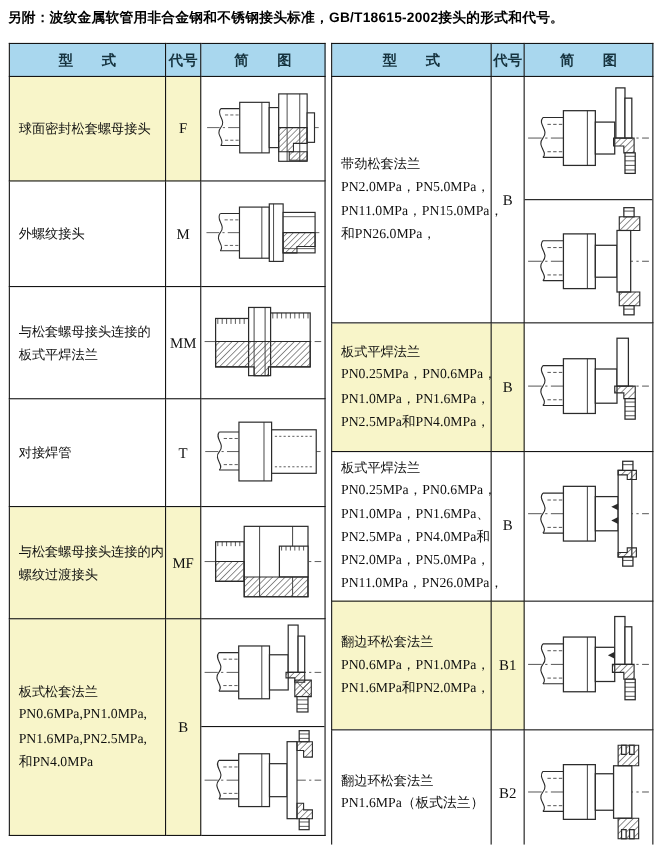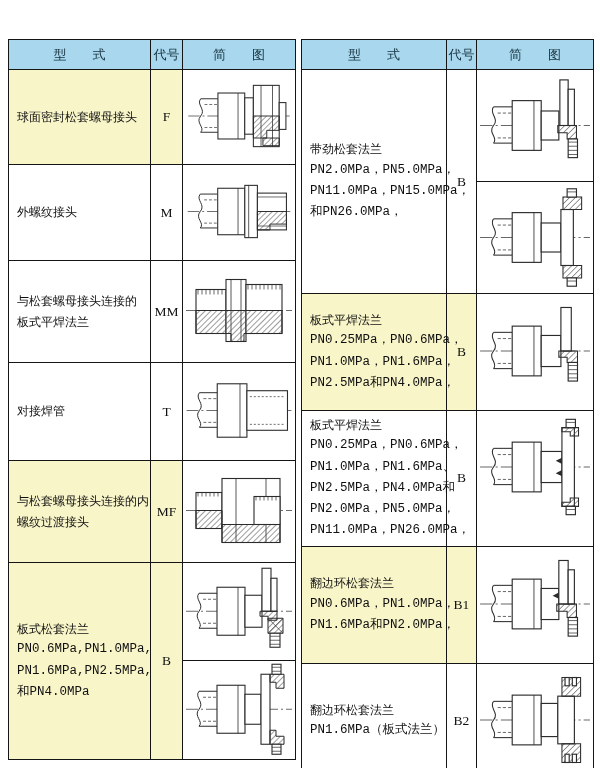--- a/index.html
+++ b/index.html
@@ -3,37 +3,38 @@
 <meta charset="utf-8">
 <style>
   *{box-sizing:border-box;margin:0;padding:0}
   html,body{background:#fff}
   body{width:600px;height:768px;font-family:"Liberation Sans",sans-serif}
   .page{position:relative;width:600px;height:768px;background:var(--pagebg,#fff);overflow:hidden}
   .note{position:absolute;left:7px;top:8px;font-size:12.5px;font-weight:700;color:#000;white-space:nowrap;letter-spacing:.2px}
   #tables{position:absolute;left:8px;top:39px;display:flex;gap:5px;align-items:flex-start}
   table.tbl{border-collapse:collapse;table-layout:fixed}
   .tbl th,.tbl td{border:1.6px solid var(--brd,#111)}
-  .tbl th{background:var(--hdr,#a9d7ee);height:30px;font-size:13px;font-weight:400;color:#16333f}
+  .tbl th{background:var(--hdr,#a9d7ee);height:30px;font-size:13px;font-weight:700;color:#16333f}
   td.type{padding:4px 8px;font-size:12px;color:#101010;vertical-align:middle;line-height:1.7;background:#fff}
   td.type .tl{white-space:nowrap}
-  td.type .tl.serif{font-family:Liberation Mono, monospace;font-size:12.5px}
+  td.type .tl.serif{font-family:Liberation Serif, serif;font-size:12.5px}
   td.code{text-align:center;font-family:"Liberation Serif",serif;font-size:13.5px;color:#101010;background:#fff}
   td.hl,th.hl{background:var(--hli,#f8f5c9)}
   td.hl{background:var(--hli,#f8f5c9)}
   td.diag{padding:0;background:#fff;vertical-align:top}
   .dstack{display:flex;flex-direction:column;width:100%}
   .dcell{flex:1;display:flex;align-items:center;justify-content:center;overflow:hidden;padding:1px}
   .dcell + .dcell{border-top:1.6px solid var(--brd,#111)}
   .dcell svg{display:block;width:100%;height:100%}
 </style>
 </head>
 <body>
 
 <div class="page">
+  <div class="note">另附：波纹金属软管用非合金钢和不锈钢接头标准，GB/T18615-2002接头的形式和代号。</div>
   <div id="tables">
       <table class="tbl" style="width: 287px;">
         <colgroup>
           <col style="width:142px">
           <col style="width:32px">
           <col style="width:113px">
         </colgroup>
         <tbody>
           <tr class="hdr">
             <th>型　　式</th>

